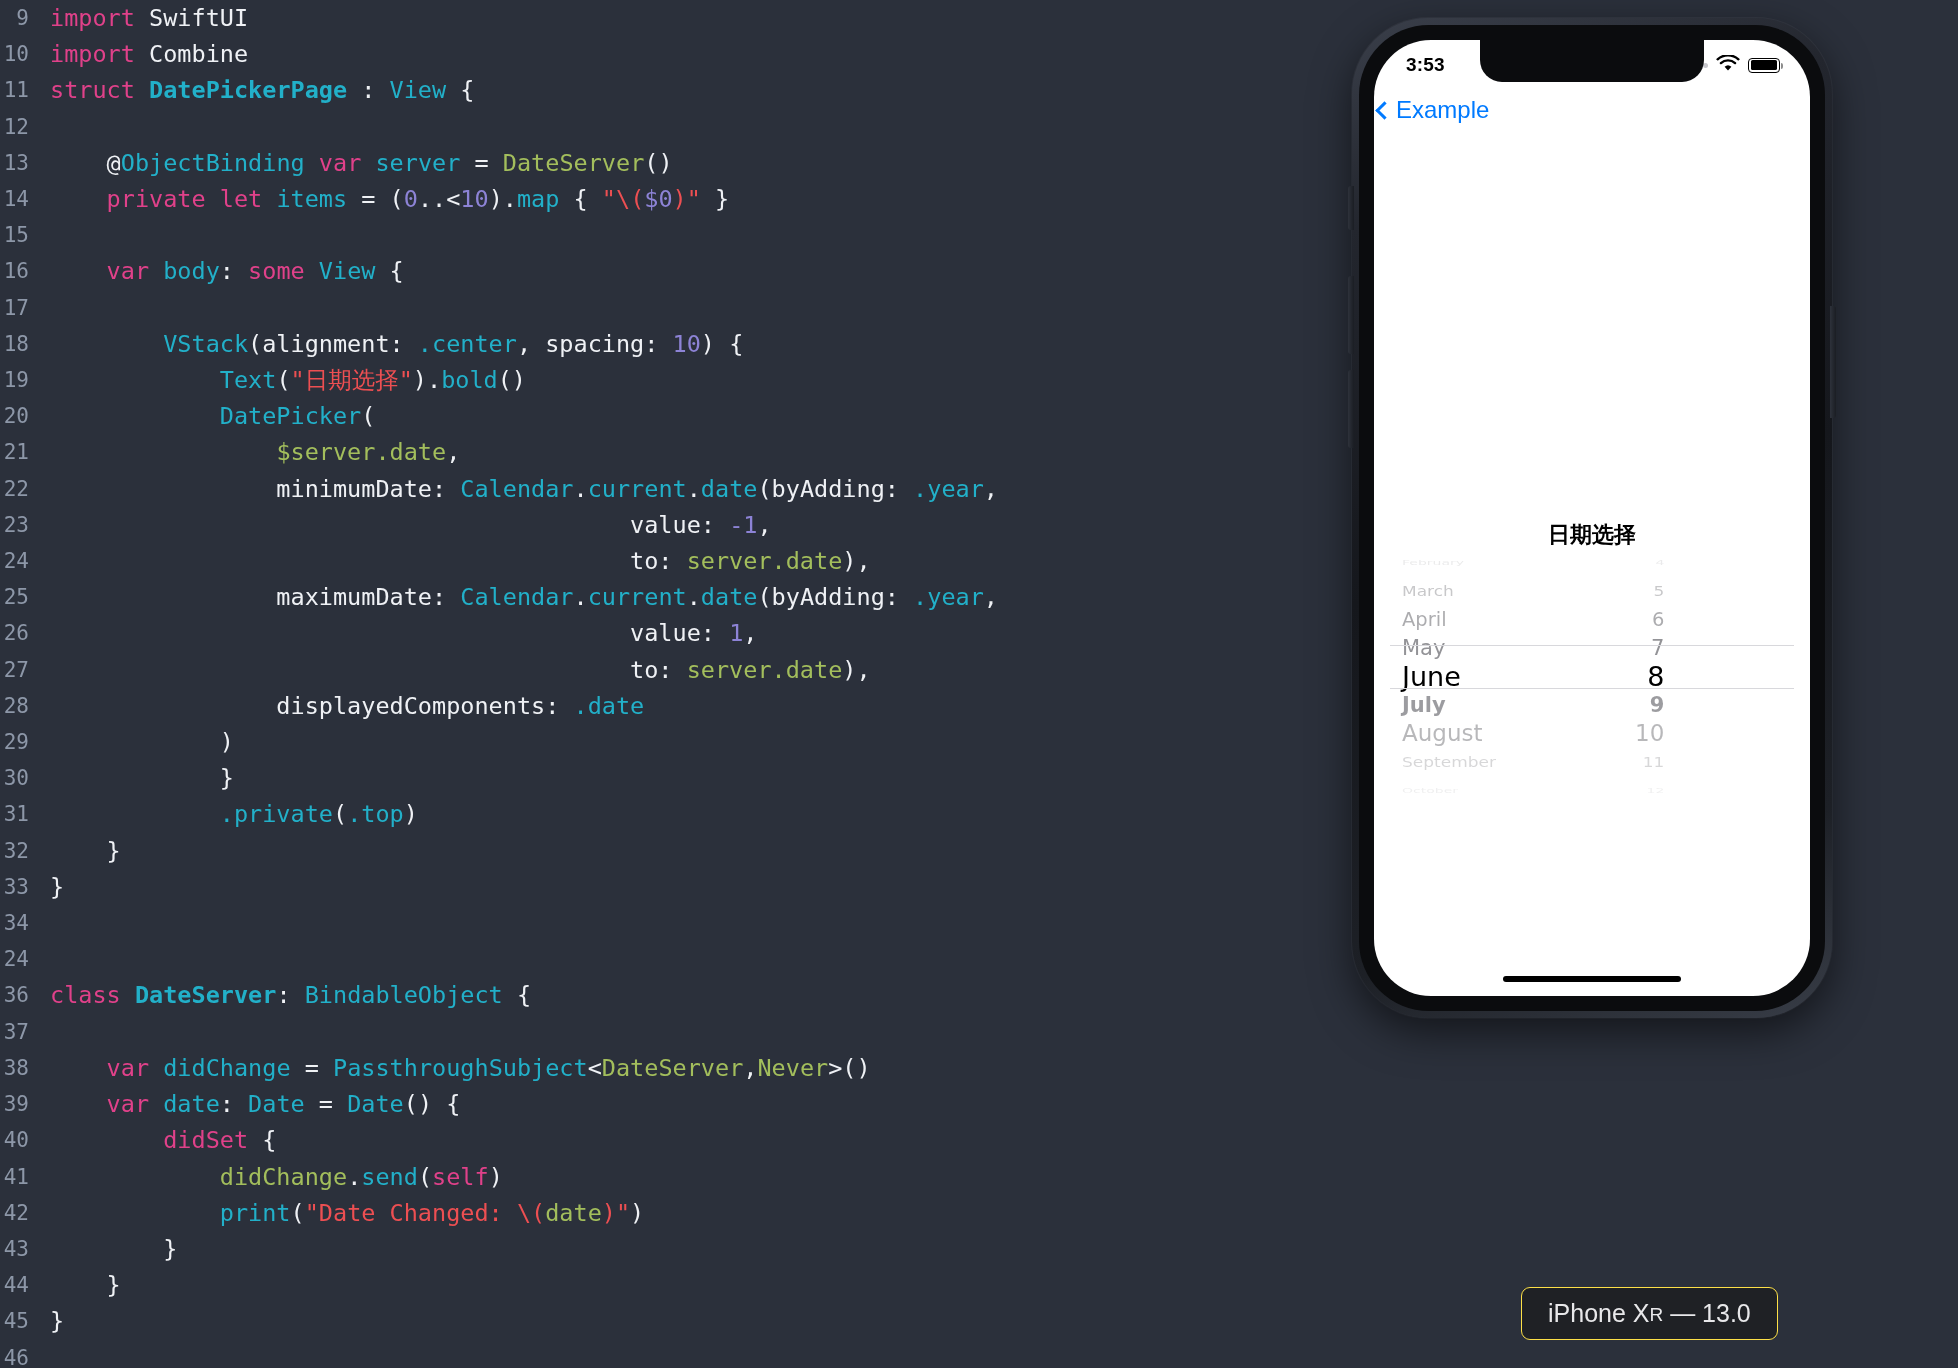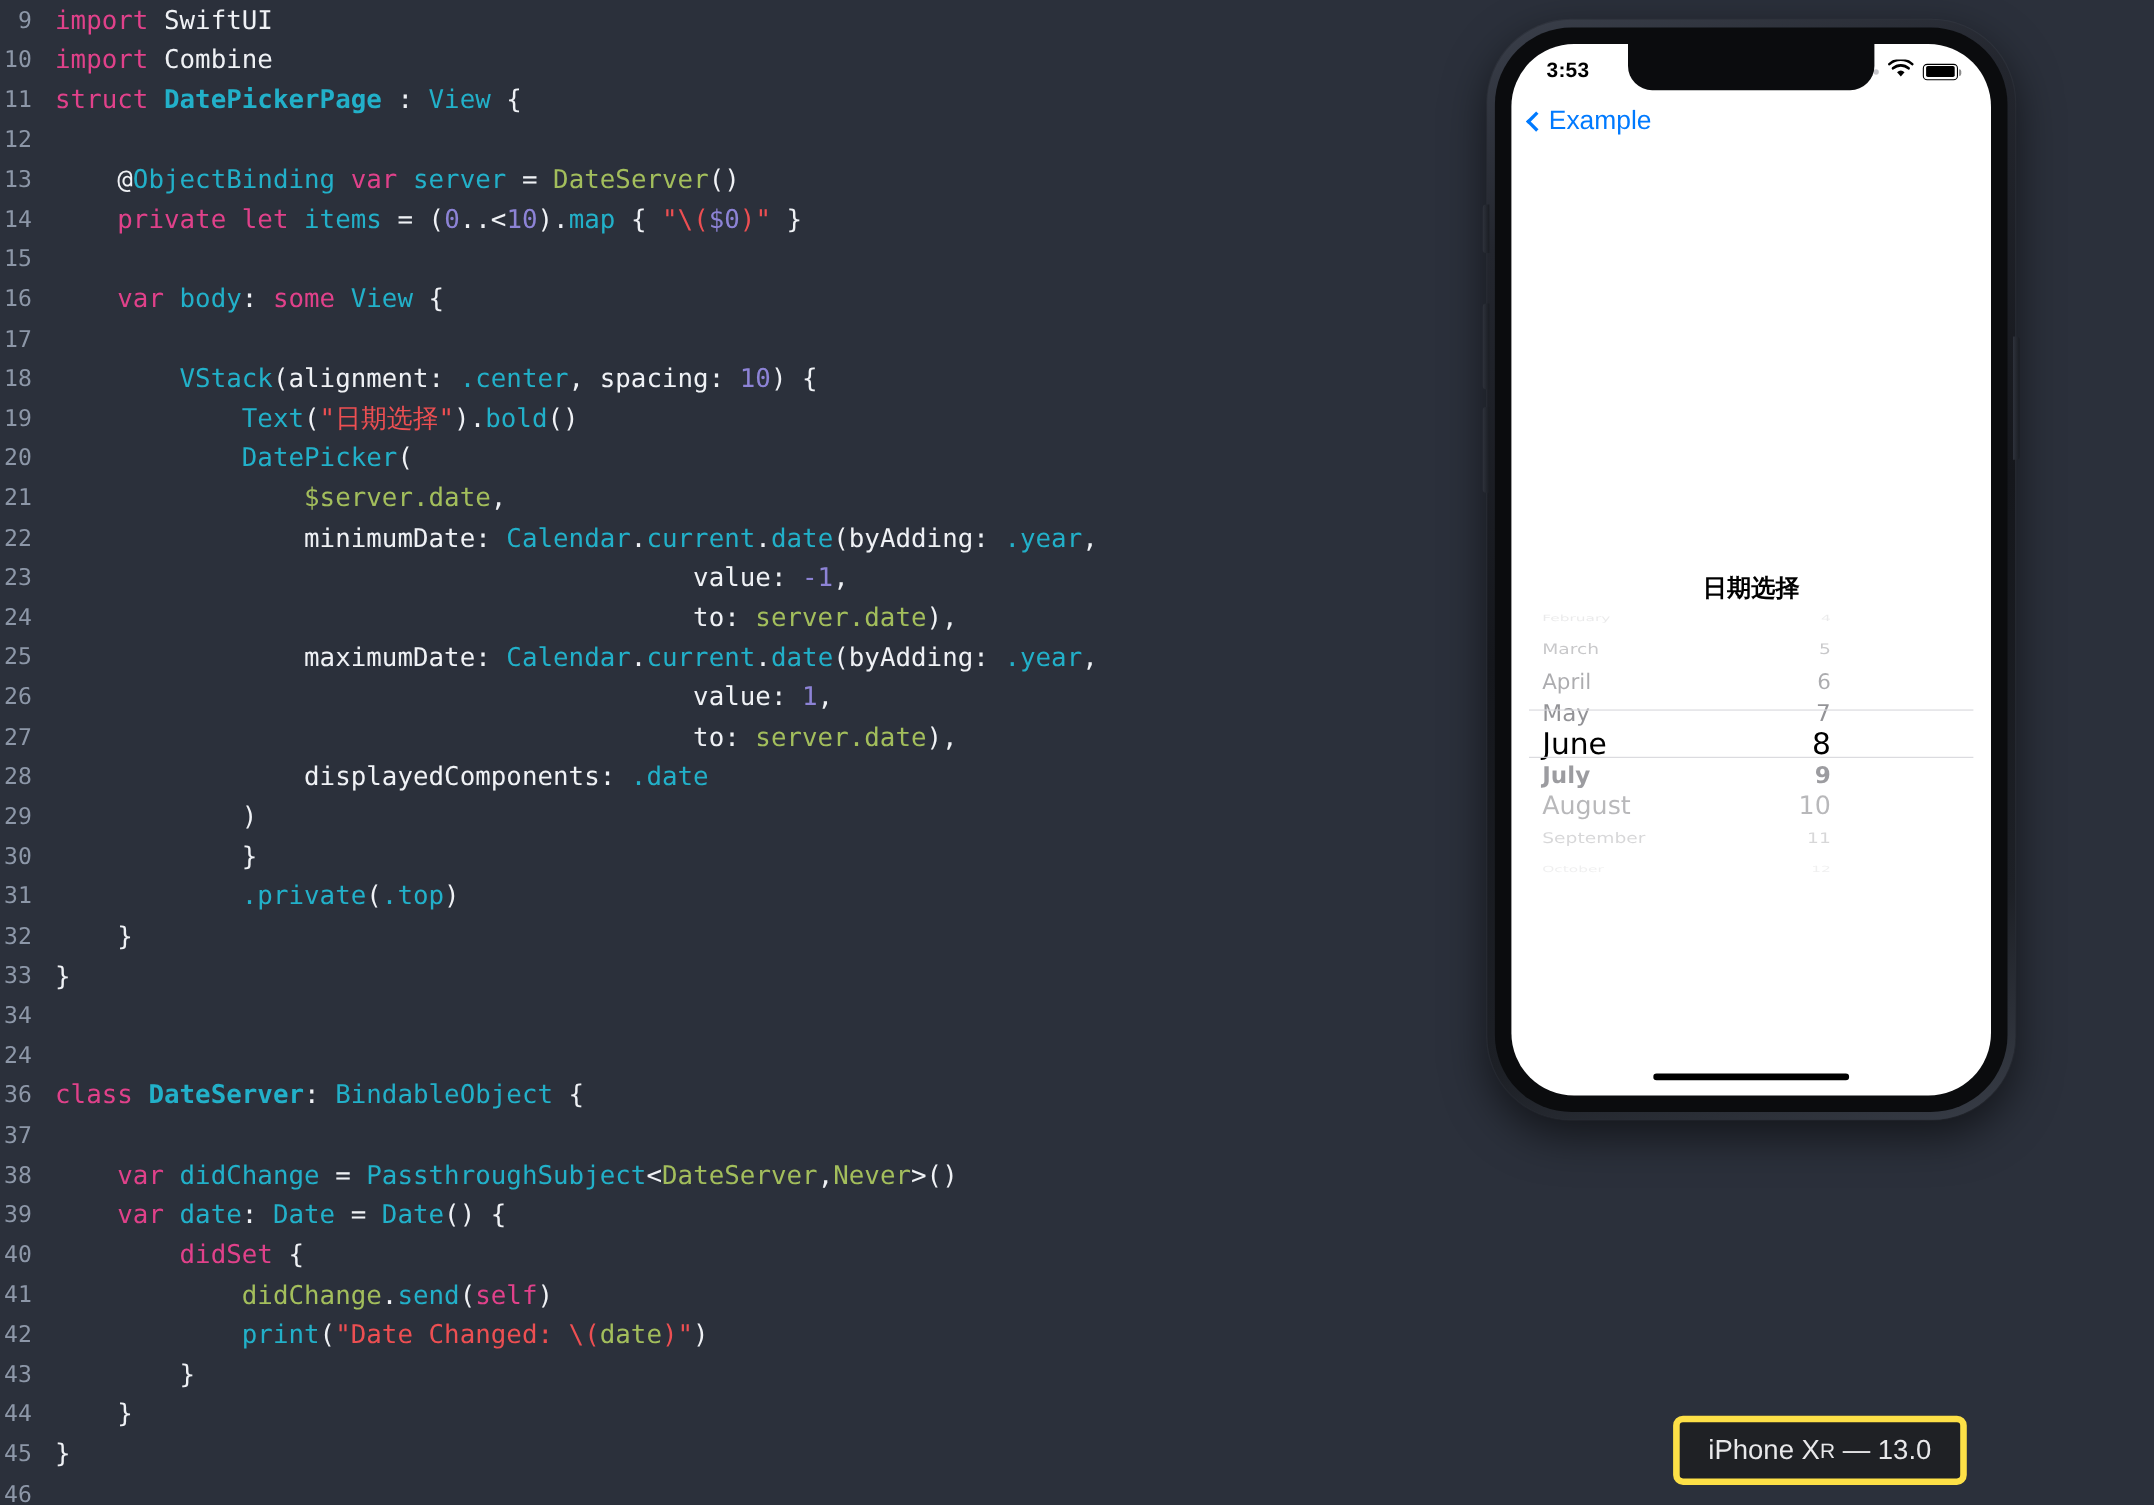--- a/index.html
+++ b/index.html
@@ -164,21 +164,21 @@
   }
   .batt i { display: block; width: 100%; height: 100%; background: #000; border-radius: 1.6px; }
 
   
   .nav-bar {
     position: absolute;
     top: 44px; left: 0; right: 0;
     height: 52px;
     display: flex;
     align-items: center;
-    padding-left: 14px;
+    padding-left: 2px;
     z-index: 4;
   }
   .back-link {
     display: flex;
     align-items: center;
     gap: 2px;
     color: #007aff;
     font-size: 24px;
     cursor: pointer;
   }
@@ -273,21 +273,21 @@
     background: #000;
   }
 
   
   #device-label {
     position: absolute;
     left: 1521px;
     top: 1287px;
     padding: 11px 26px;
     background: #1f2125;
-    border: 6px solid #fde047;
+    border: 1px solid #fde047;
     border-radius: 9px;
     color: #e8e8ea;
     font-size: 25px;
     white-space: nowrap;
   }
   #device-label .sc { font-size: 19px; vertical-align: 1px; }
 </style>
 </head>
 <body>
 

